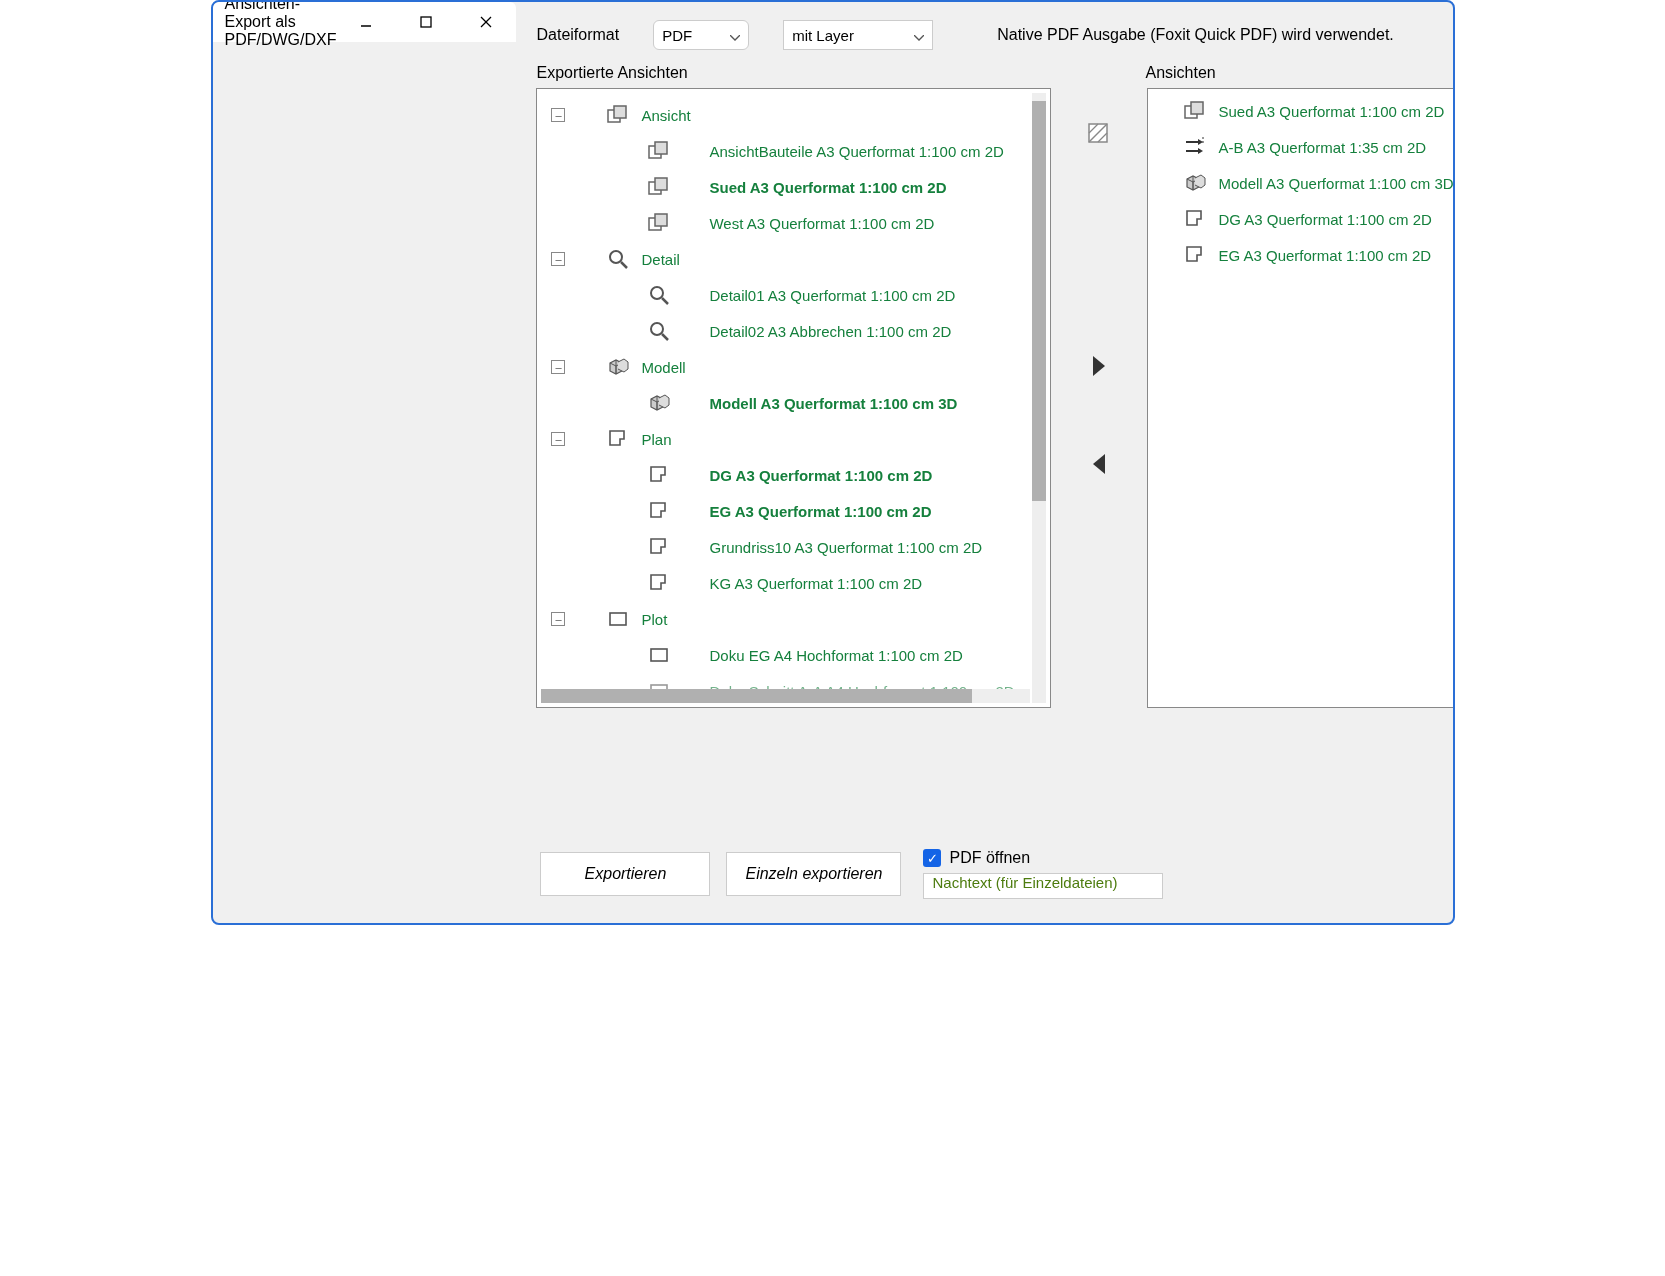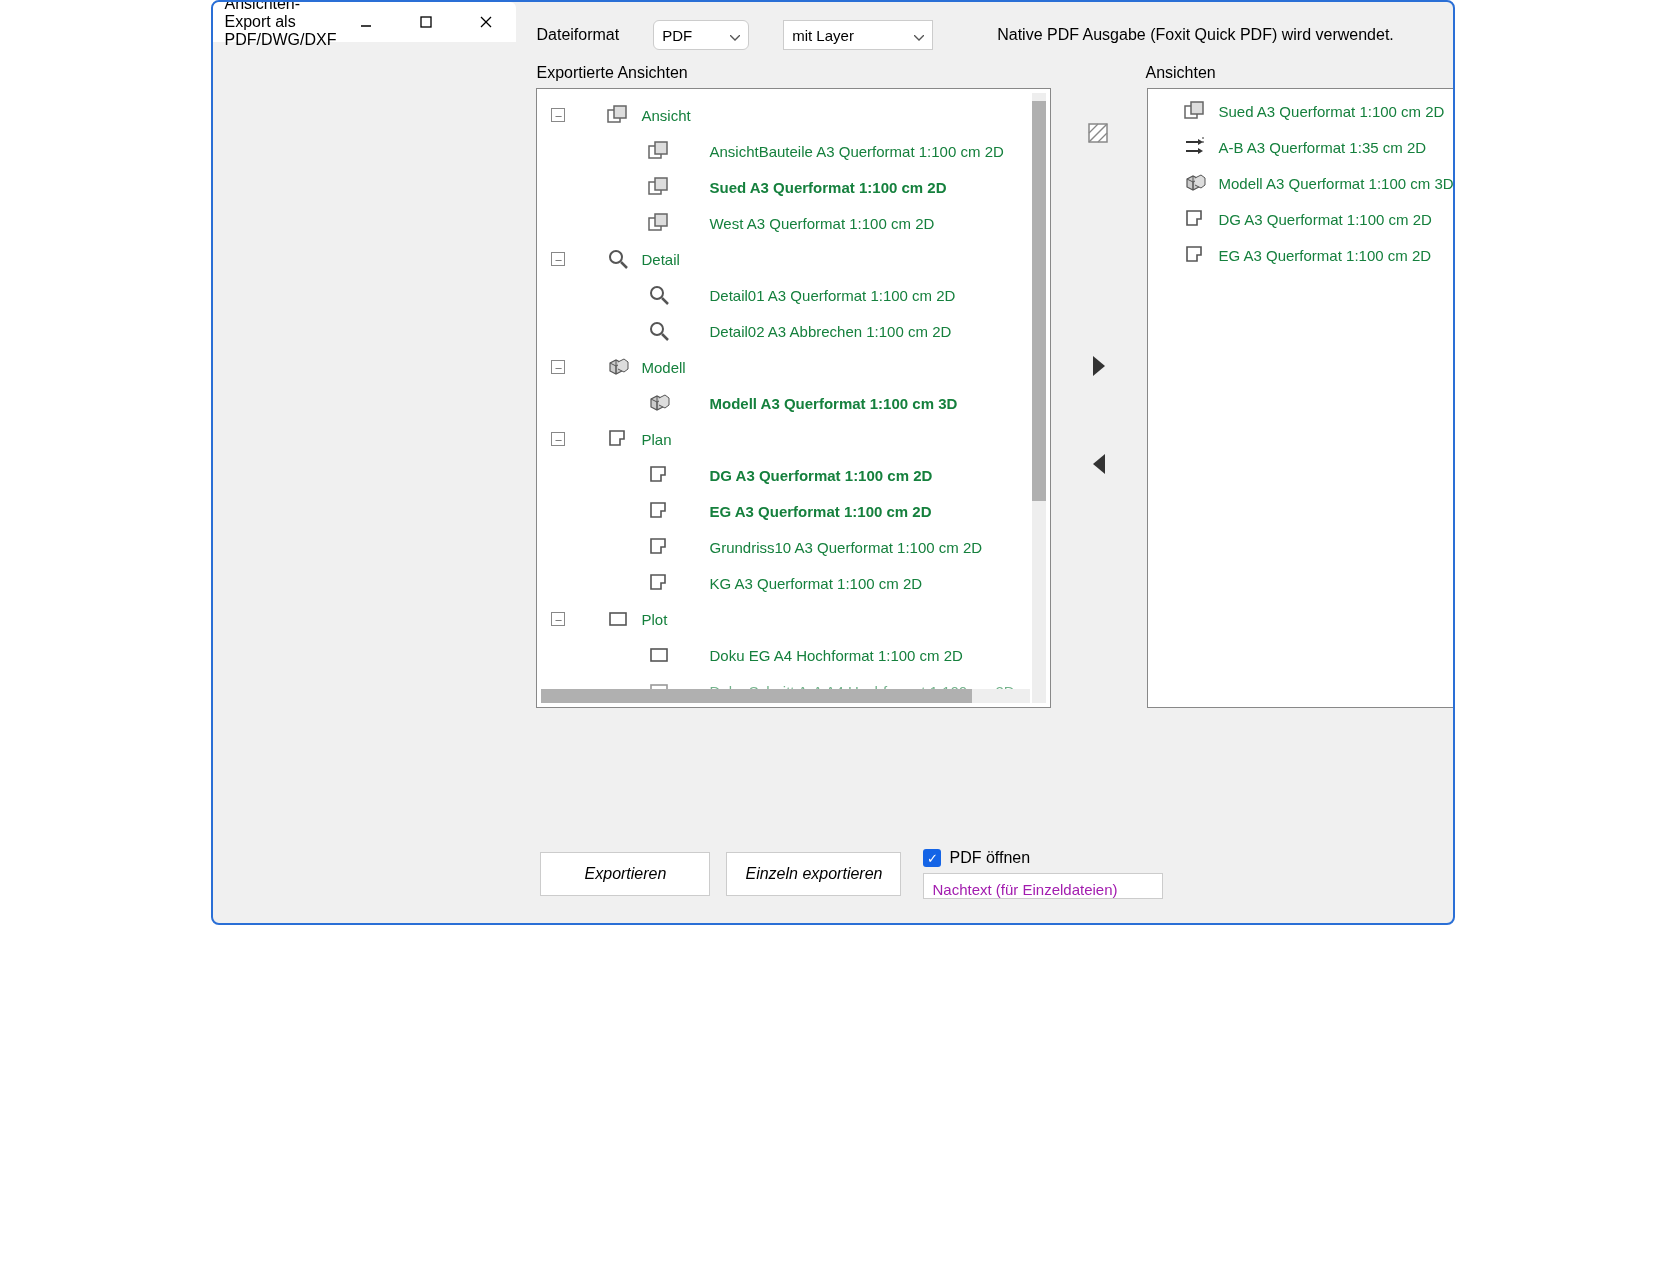--- a/index.html
+++ b/index.html
@@ -209,23 +209,23 @@
     background: #1464e6;
     border-radius: 3px;
     display: flex; align-items: center; justify-content: center;
     color: #fff; font-size: 13px;
   }
   .textfield {
     background: #fff;
     border: 1px solid #ccc;
     height: 26px;
     width: 240px;
-    display: flex; align-items: flex-end;
+    display: flex; align-items: flex-start;
     padding: 0 8px;
-    color: #a21caf;
+    color: #4d7c0f;
     font-size: 15px;
   }
   
   .listbox.exported { }
   .listbox.exported .tree { padding-top: 4px; }
 </style>
 </head>
 <body>
 
 <svg width="0" height="0" style="position:absolute">

